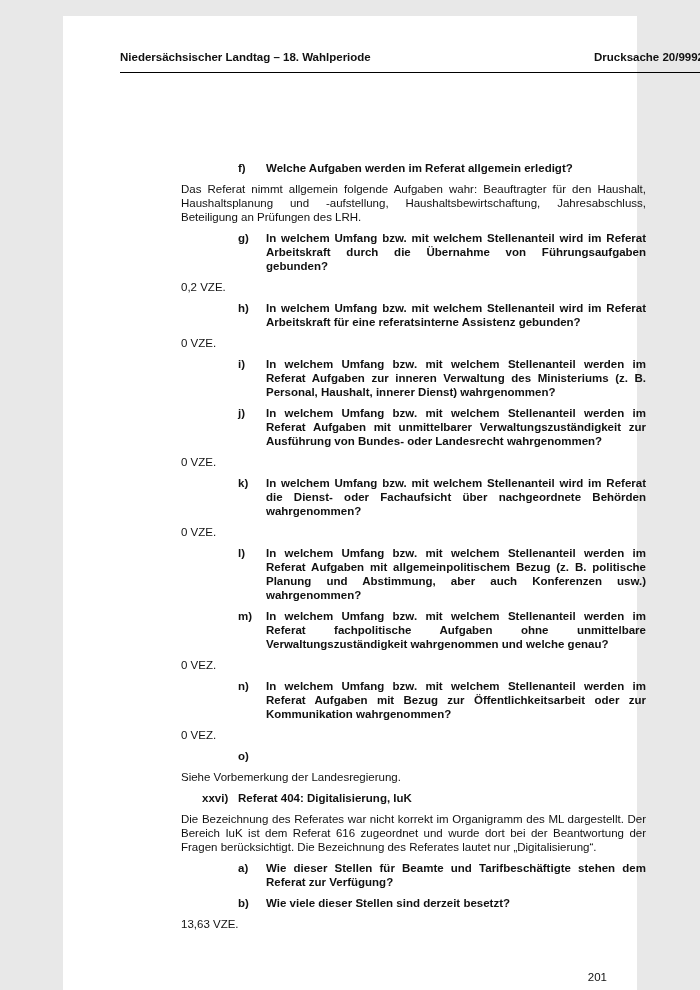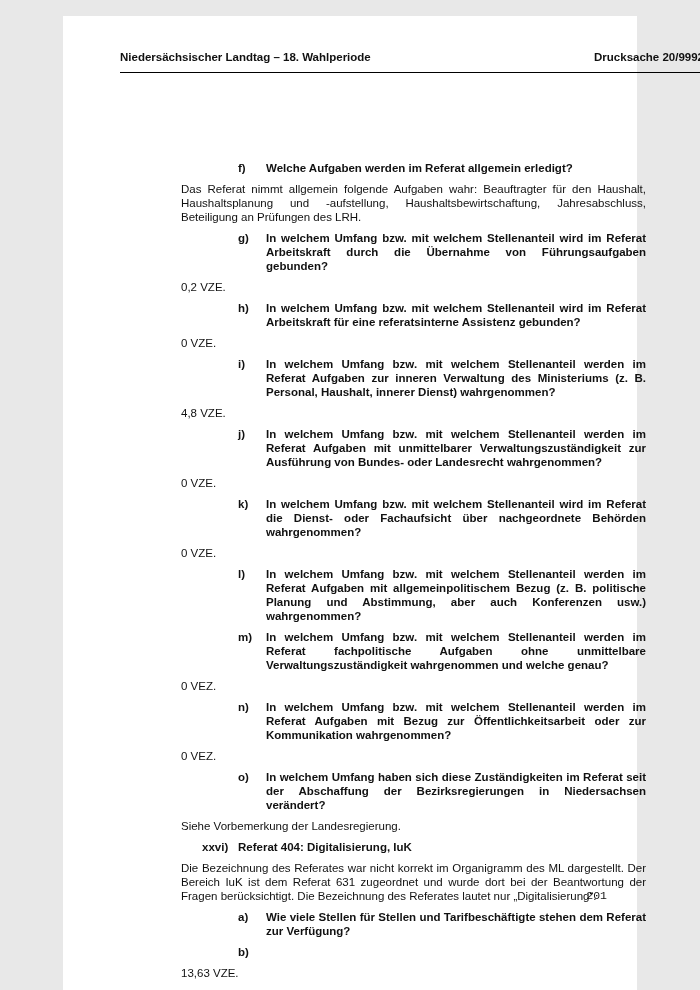--- a/index.html
+++ b/index.html
@@ -51,23 +51,22 @@
   .sub-row {
     display: flex;
     margin-bottom: 7px;
     padding-left: 21px;
     font-weight: bold;
   }
   .sub-label { width: 36px; flex-shrink: 0; }
   .sub-text { flex: 1; }
   .page-number {
     position: absolute;
-    top: 873px;
+    top: 954px;
     right: 30px;
-    font-family: Liberation Mono, monospace;
   }
 </style>
 </head>
 <body>
 
 <div class="page">
   <div class="header">
     <span>Niedersächsischer Landtag – 18. Wahlperiode</span>
     <span>Drucksache 20/9992</span>
   </div>
@@ -85,21 +84,20 @@
       <div class="answer">0,2 VZE.</div>
       <div class="q-row">
         <span class="q-label">h)</span>
         <div class="q-text">In welchem Umfang bzw. mit welchem Stellenanteil wird im Referat Arbeitskraft für eine referatsinterne Assistenz gebunden?</div>
       </div>
       <div class="answer">0 VZE.</div>
       <div class="q-row">
         <span class="q-label">i)</span>
         <div class="q-text">In welchem Umfang bzw. mit welchem Stellenanteil werden im Referat Aufgaben zur inneren Verwaltung des Ministeriums (z. B. Personal, Haushalt, innerer Dienst) wahrgenommen?</div>
       </div>
-      <div class="answer">4,8 VZE.</div>
       <div class="q-row">
         <span class="q-label">j)</span>
         <div class="q-text">In welchem Umfang bzw. mit welchem Stellenanteil werden im Referat Aufgaben mit unmittelbarer Verwaltungszuständigkeit zur Ausführung von Bundes- oder Landesrecht wahrgenommen?</div>
       </div>
       <div class="answer">0 VZE.</div>
       <div class="q-row">
         <span class="q-label">k)</span>
         <div class="q-text">In welchem Umfang bzw. mit welchem Stellenanteil wird im Referat die Dienst- oder Fachaufsicht über nachgeordnete Behörden wahrgenommen?</div>
       </div>
       <div class="answer">0 VZE.</div>
@@ -112,32 +110,32 @@
         <div class="q-text">In welchem Umfang bzw. mit welchem Stellenanteil werden im Referat fachpolitische Aufgaben ohne unmittelbare Verwaltungszuständigkeit wahrgenommen und welche genau?</div>
       </div>
       <div class="answer">0 VEZ.</div>
       <div class="q-row">
         <span class="q-label">n)</span>
         <div class="q-text">In welchem Umfang bzw. mit welchem Stellenanteil werden im Referat Aufgaben mit Bezug zur Öffentlichkeitsarbeit oder zur Kommunikation wahrgenommen?</div>
       </div>
       <div class="answer">0 VEZ.</div>
       <div class="q-row">
         <span class="q-label">o)</span>
-        <div class="q-text">In welchem Umfang haben sich diese Zuständigkeiten im Referat seit der Abschaffung der Bezirksregierungen in Niedersachsen verändert?</div>
       </div>
       <div class="para">Siehe Vorbemerkung der Landesregierung.</div>
       <div class="sub-row">
         <span class="sub-label">xxvi)</span>
         <div class="sub-text">Referat 404: Digitalisierung, IuK</div>
       </div>
-      <div class="para">Die Bezeichnung des Referates war nicht korrekt im Organigramm des ML dargestellt. Der Bereich IuK ist dem Referat 631 zugeordnet und wurde dort bei der Beantwortung der Fragen berücksichtigt. Die Bezeichnung des Referates lautet nur „Digitalisierung“.</div>
+      <div class="para">Die Bezeichnung des Referates war nicht korrekt im Organigramm des ML dargestellt. Der Bereich IuK ist dem Referat 616 zugeordnet und wurde dort bei der Beantwortung der Fragen berücksichtigt. Die Bezeichnung des Referates lautet nur „Digitalisierung“.</div>
       <div class="q-row">
         <span class="q-label">a)</span>
-        <div class="q-text">Wie viele Stellen für Stellen und Tarifbeschäftigte stehen dem Referat zur Verfügung?</div>
+        <div class="q-text">Wie dieser Stellen für Beamte und Tarifbeschäftigte stehen dem Referat zur Verfügung?</div>
       </div>
       <div class="q-row">
         <span class="q-label">b)</span>
+        <div class="q-text">Wie viele dieser Stellen sind derzeit besetzt?</div>
       </div>
       <div class="answer">13,63 VZE.</div>
     </div>
 
   <div class="page-number">201</div>
 </div>
 
 </body></html>

